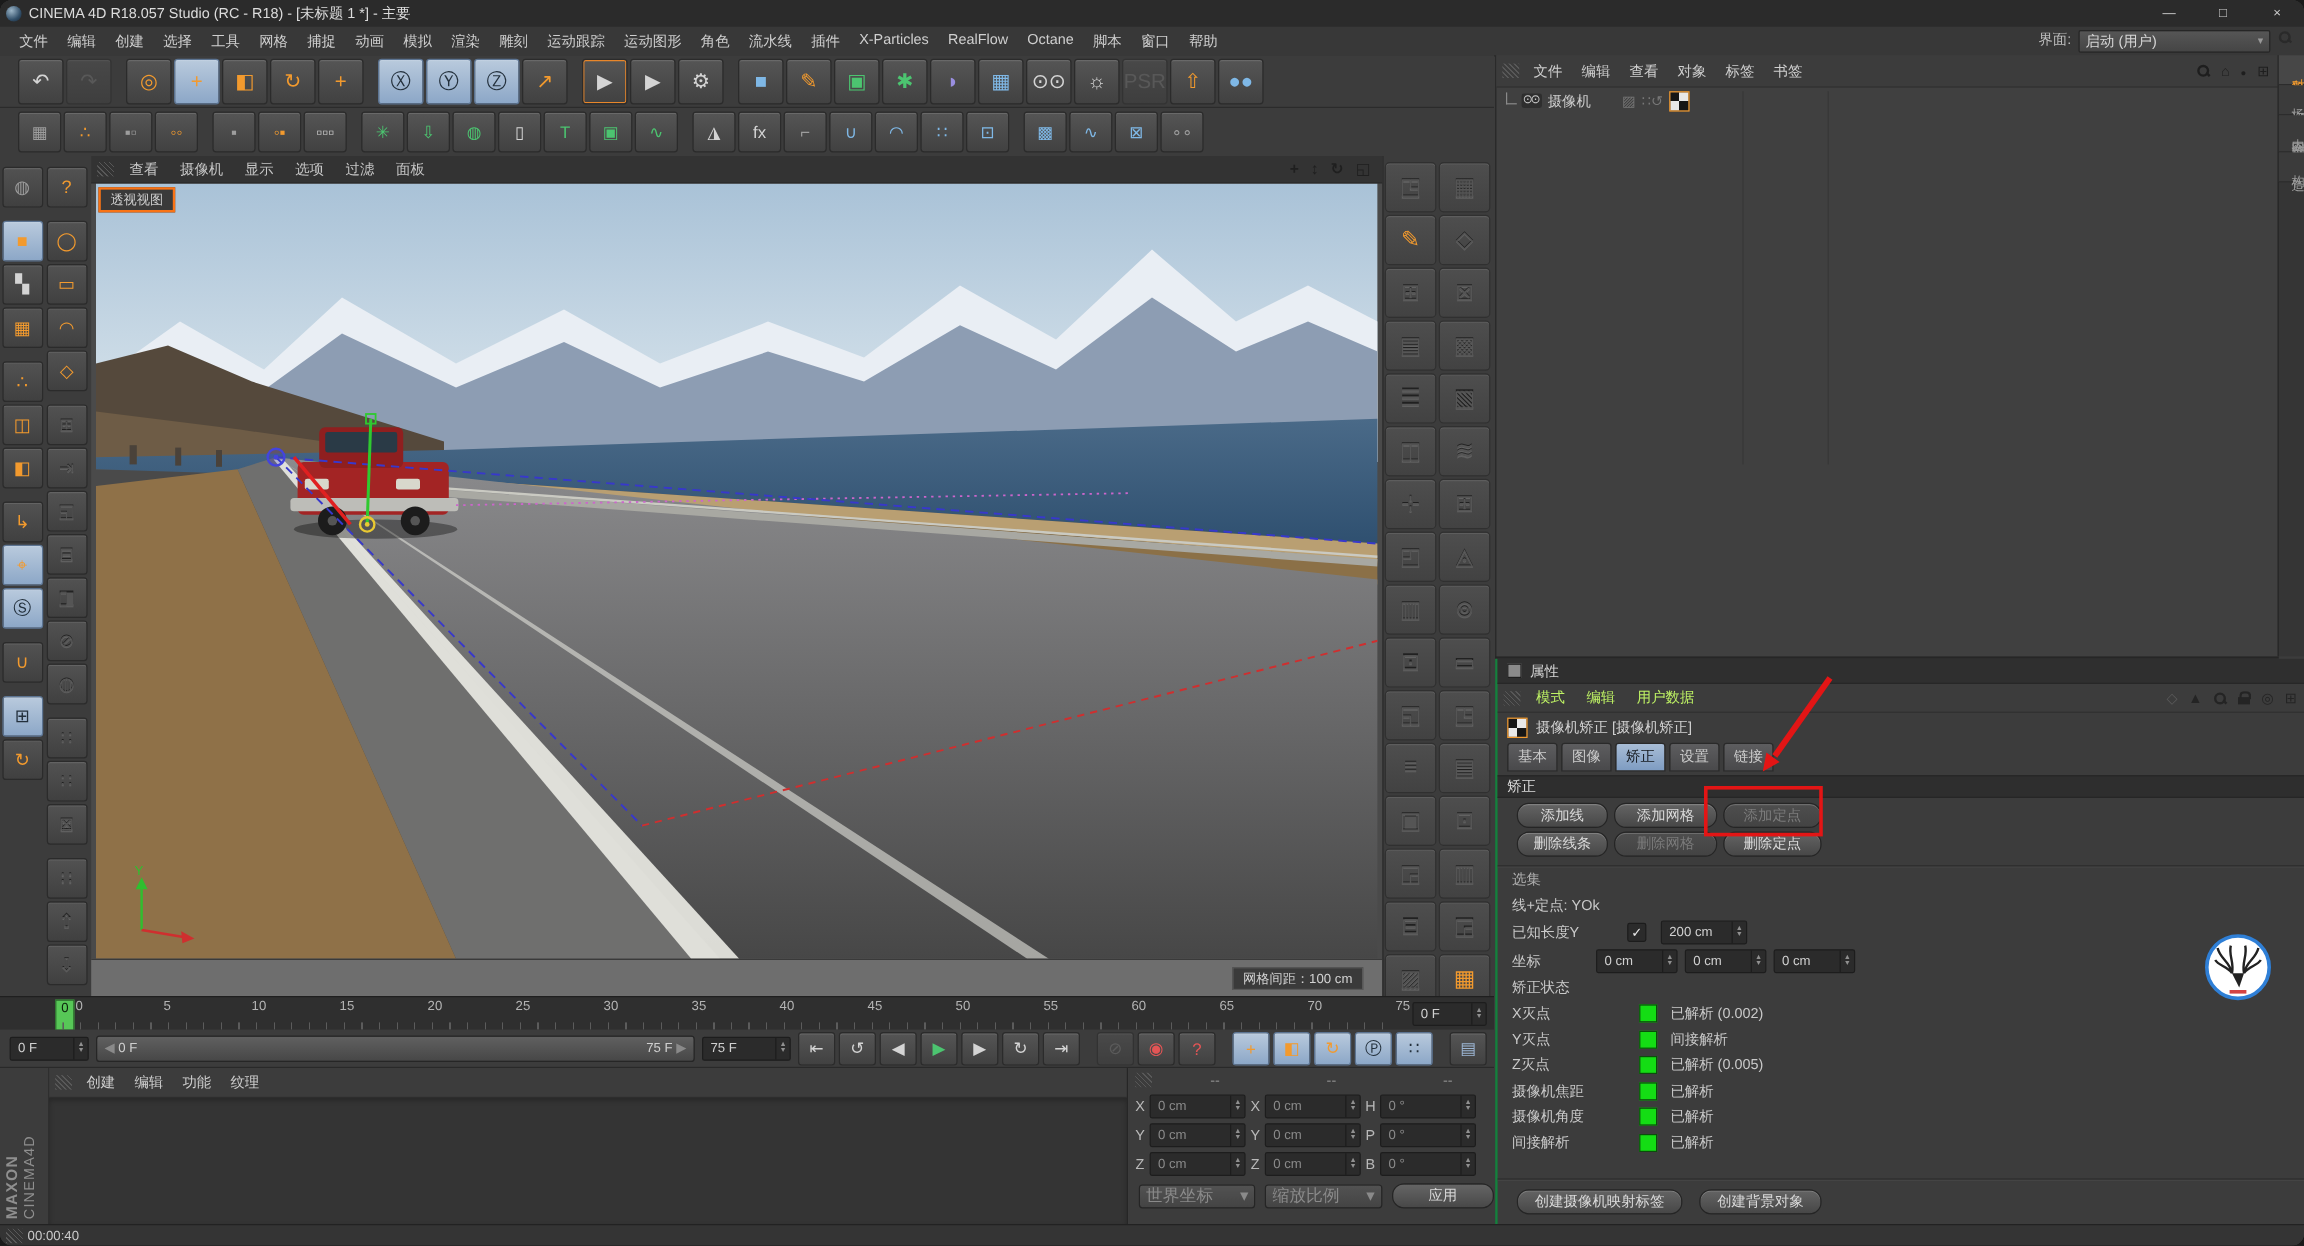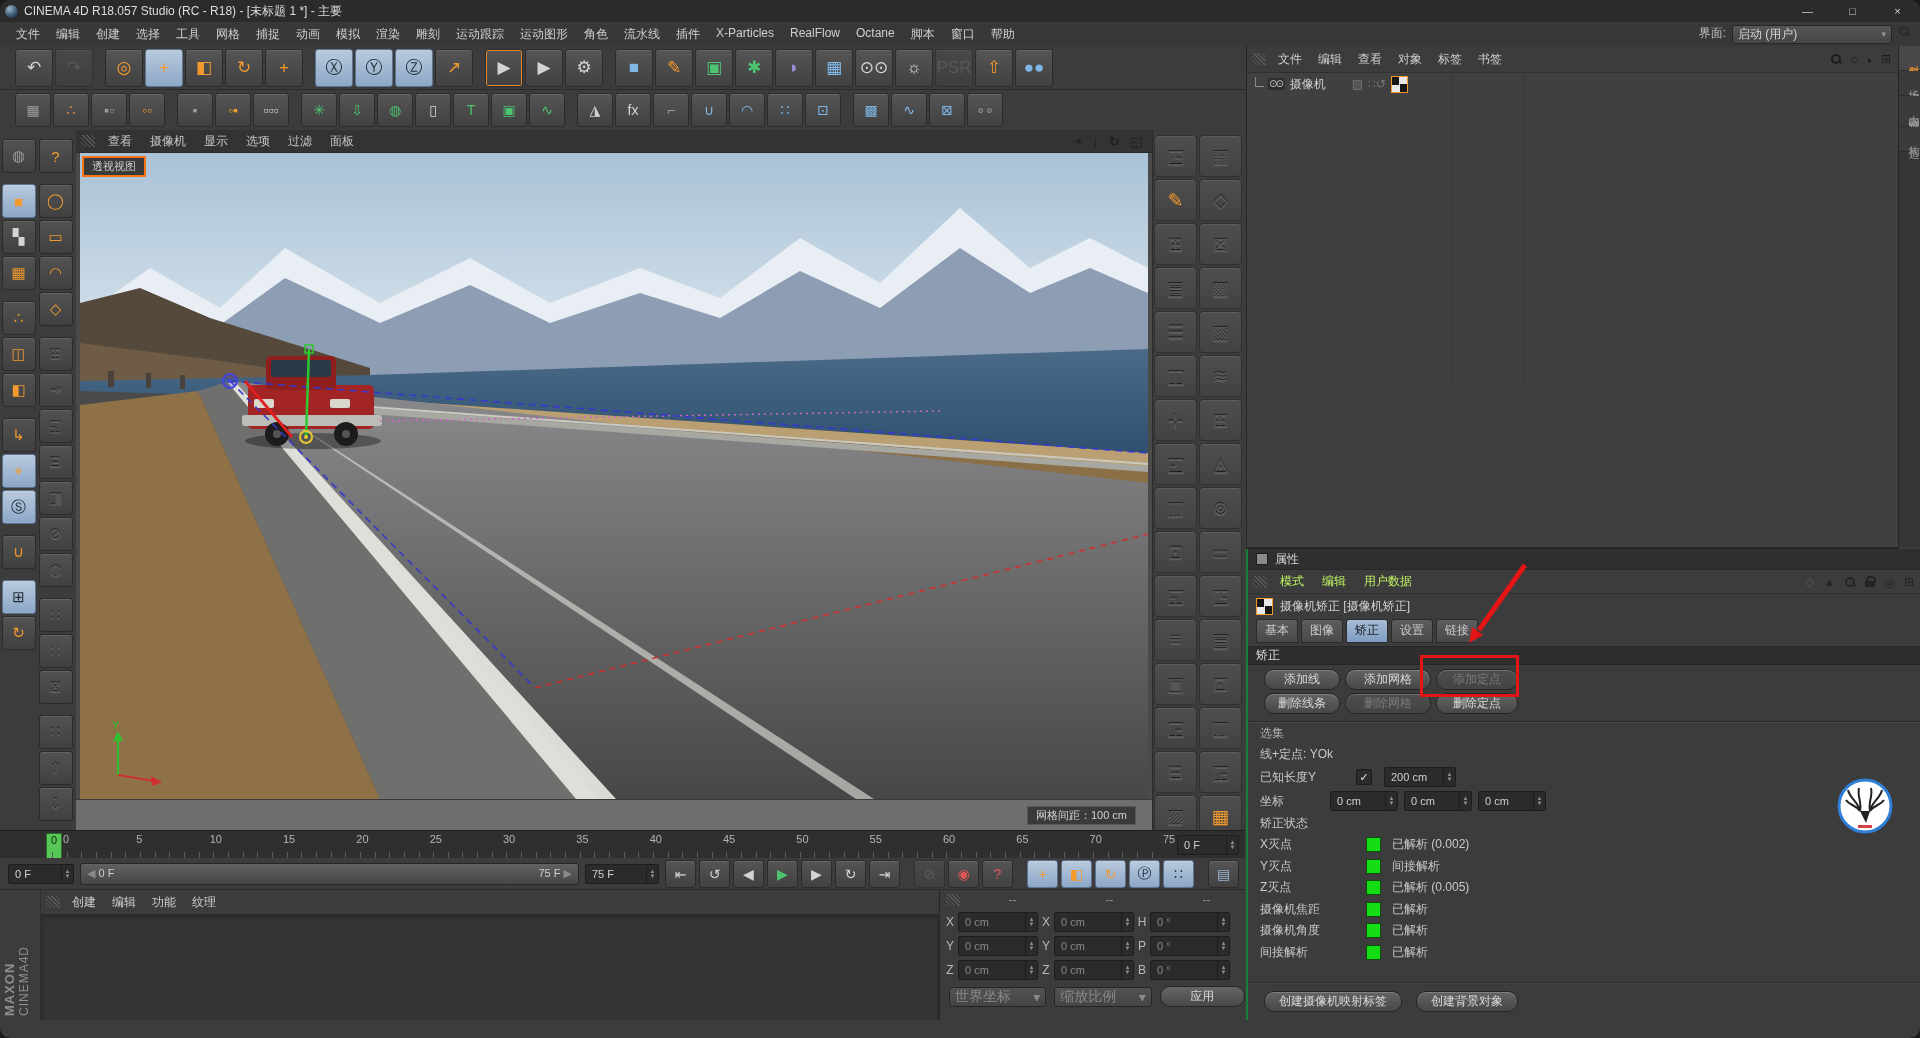--- a/index.html
+++ b/index.html
@@ -897,14 +897,18 @@
           <span>▾</span>
       </span>
       <span class="ddsm">
         <span>缩放比例</span>
           <span>▾</span>
       </span>
       <span class="applybtn">应用</span>
     </div>
   </div>
 
+  <div class="statusbar">
+    <span class="grip"></span>
+    <span>00:00:40</span>
+  </div>
 
 </div>
 
 </body></html>

